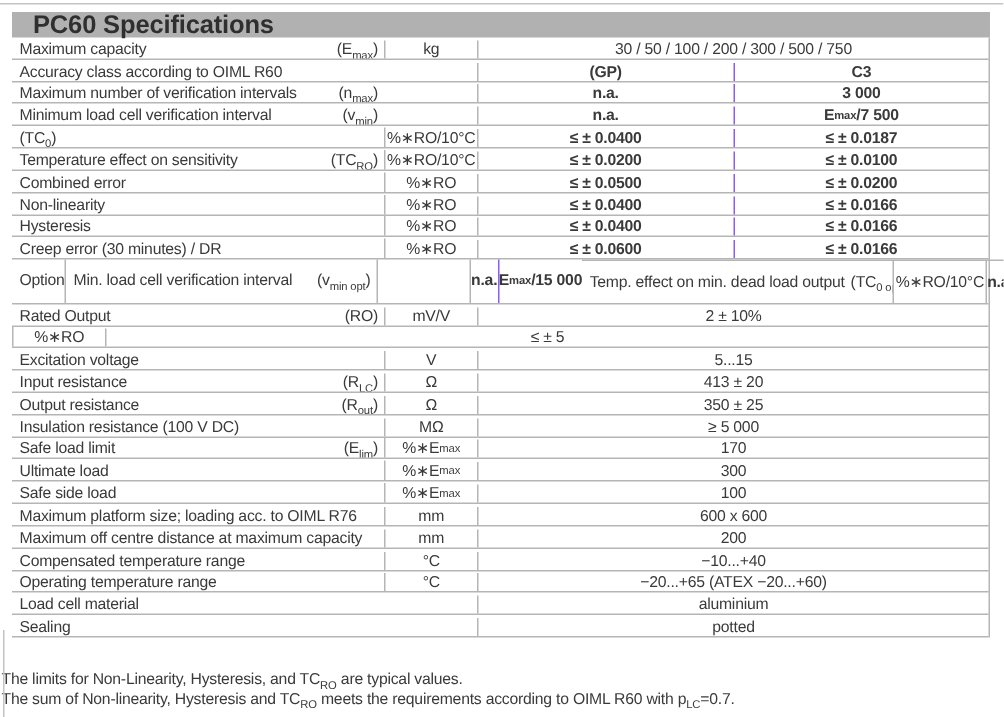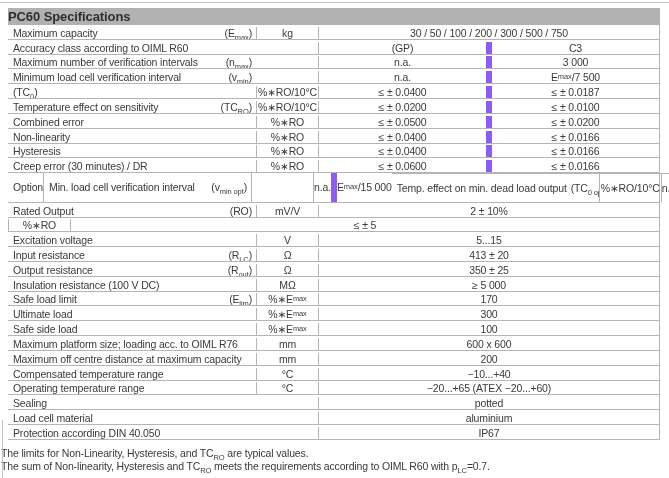--- a/index.html
+++ b/index.html
@@ -5,42 +5,42 @@
   html,body { margin:0; padding:0; }
   body {
     width:669px; height:478px; position:relative; background:#ffffff;
     font-family:"Liberation Sans", sans-serif; color:#3a3a3a; overflow:hidden;
   }
   .top-rule { position:absolute; left:0; top:2px; width:669px; height:1px; background:#c4c4c4; }
   .left-rule { position:absolute; left:2px; top:420px; width:1px; height:58px; background:#c4c4c4; }
   .sheet { position:absolute; left:8px; top:8px; width:652px; }
   .title-bar {
     height:17px; background:#b1b1b1; color:#2f2f2f; font-weight:bold;
-    font-size:13px; line-height:17px; padding-left:0; letter-spacing:-0.1px;
+    font-size:17px; line-height:17px; padding-left:14px; letter-spacing:-0.1px;
     box-sizing:border-box;
   }
   .tbl { border-right:1px solid #b5b5b5; box-sizing:border-box; }
   .row, .row-group { font-size:10.5px; letter-spacing:-0.15px; }
   .row {
     display:flex; height:14.82px; border-bottom:1px solid #b5b5b5;
     box-sizing:border-box; align-items:flex-end;
   }
   .c-name {
     width:248px; box-sizing:border-box; display:flex; align-items:center;
     justify-content:space-between; padding:0 4px 0 5px; overflow:hidden; white-space:nowrap;
   }
   .c-name .nm { margin-right:4px; }
   .c-unit {
     width:62px; box-sizing:border-box; border-left:1px solid #b5b5b5;
     display:flex; align-items:center; justify-content:center; white-space:nowrap;
   }
   .c-vals { flex:1; box-sizing:border-box; border-left:1px solid #b5b5b5; display:flex; }
   .v-all { flex:1; display:flex; align-items:center; justify-content:center; white-space:nowrap; }
-  .v-half { flex:1; display:flex; align-items:center; justify-content:center; white-space:nowrap; }
-  .v-c3 { border-left:6px solid #8b5cf6; box-sizing:border-box; }
+  .v-half { flex:1; display:flex; align-items:center; justify-content:center; white-space:nowrap;font-weight:bold; }
+  .v-c3 { border-left:1px solid #8b5cf6; box-sizing:border-box; }
   .row-group {
     display:flex; height:29.64px; border-bottom:1px solid #b5b5b5; box-sizing:border-box;
   }
   .g-label {
     width:40px; box-sizing:border-box; border-right:1px solid #b5b5b5;
     display:flex; align-items:center; padding-left:5px;
   }
   .g-rows { flex:1; display:flex; flex-direction:row; }
   .g-row { flex:1; display:flex; box-sizing:border-box; align-items:stretch; }
   .g-row + .g-row { border-top:1px solid #b5b5b5; }
@@ -312,46 +312,36 @@
           <span class="nm">Operating temperature range</span>
           <span class="sy"></span>
         </div>
         <div class="c-unit">°C</div>
         <div class="c-vals">
           <span class="v-all">−20...+65 (ATEX −20...+60)</span>
         </div>
       </div>
       <div class="row">
         <div class="c-name">
+          <span class="nm">Load cell material</span>
+          <span class="sy"></span>
+        </div>
+        <div class="c-unit"></div>
+        <div class="c-vals">
+          <span class="v-all">aluminium</span>
+        </div>
+      </div>
+      <div class="row">
+        <div class="c-name">
           <span class="nm">Sealing</span>
           <span class="sy"></span>
         </div>
         <div class="c-unit"></div>
         <div class="c-vals">
           <span class="v-all">potted</span>
-        </div>
-      </div>
-      <div class="row">
-        <div class="c-name">
-          <span class="nm">Load cell material</span>
-          <span class="sy"></span>
-        </div>
-        <div class="c-unit"></div>
-        <div class="c-vals">
-          <span class="v-all">aluminium</span>
-        </div>
-      </div>
-      <div class="row">
-        <div class="c-name">
-          <span class="nm">Protection according DIN 40.050</span>
-          <span class="sy"></span>
-        </div>
-        <div class="c-unit"></div>
-        <div class="c-vals">
-          <span class="v-all">IP67</span>
         </div>
       </div>
     </div>
 </div>
 
 <div class="footnotes">
   <div>The limits for Non-Linearity, Hysteresis, and TC<sub>RO</sub> are typical values.</div>
   <div>The sum of Non-linearity, Hysteresis and TC<sub>RO</sub> meets the requirements according to OIML R60 with p<sub>LC</sub>=0.7.</div>
 </div>
 

